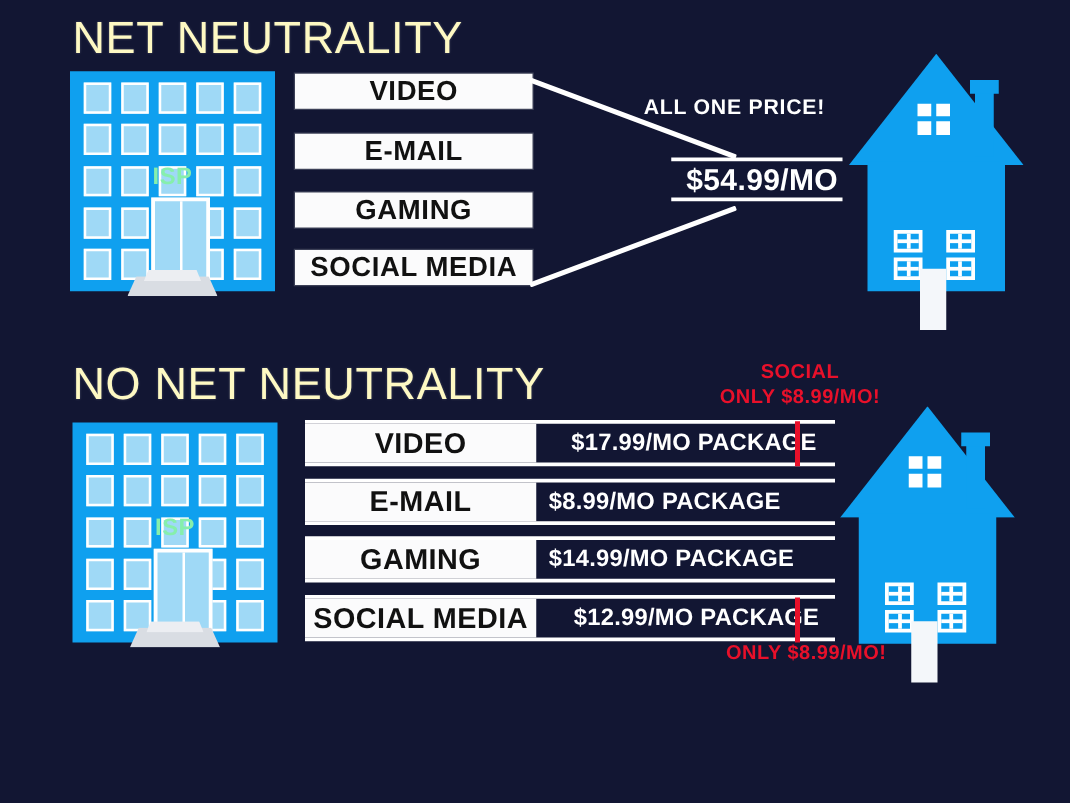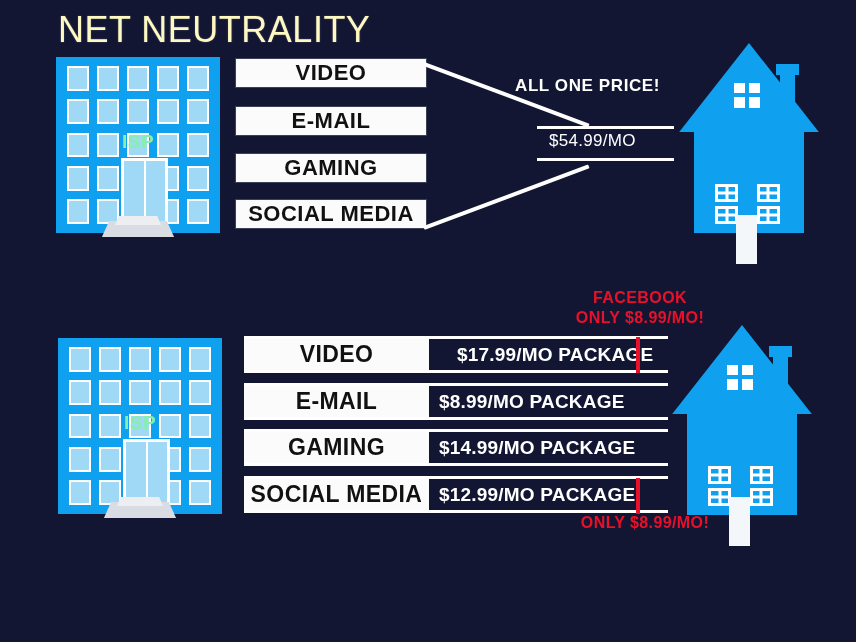--- a/index.html
+++ b/index.html
@@ -122,21 +122,21 @@
   }
   .svc-top{height:28px;font-size:22px;letter-spacing:0.5px;}
 
   
   .funnel-line{
     position:absolute;background:#ffffff;height:4px;transform-origin:left center;
     border-radius:1px;
   }
   .rule{position:absolute;background:#ffffff;height:3px;}
   .price-top{
-    position:absolute;color:#ffffff;font-weight:normal;font-size:17px;
+    position:absolute;color:#ffffff;font-weight:bold;font-size:24px;
     white-space:nowrap;letter-spacing:0.3px;
   }
   .caption{
     position:absolute;color:#ffffff;font-weight:bold;font-size:17px;
     white-space:nowrap;letter-spacing:0.6px;text-align:center;
   }
 
   
   .row-label{
     position:absolute;height:31px;
@@ -229,20 +229,21 @@
     </div>
     <div class="house-body">
       <div class="house-win hw1"></div>
       <div class="house-win hw2"></div>
       <div class="house-win hw3"></div>
       <div class="house-win hw4"></div>
     </div>
     <div class="house-door"></div>
   </div>
 
+  <div class="section-title" id="title-bottom">NO NET NEUTRALITY</div>
 
   <div class="isp" style="left:58px;top:338px;width:164px;height:176px;">
     <div class="isp-body"></div>
     <div class="isp-grid">
       <span class="isp-win"></span>
       <span class="isp-win"></span>
       <span class="isp-win"></span>
       <span class="isp-win"></span>
       <span class="isp-win"></span>
       <span class="isp-win"></span>
@@ -283,26 +284,26 @@
   <div class="row-price" style="left:429px;top:386px;width:205px;">$8.99/MO PACKAGE</div>
   <div class="row-rule" style="left:244px;top:417px;width:424px;"></div>
 
   <div class="row-rule" style="left:244px;top:429px;width:424px;"></div>
   <div class="row-label" style="left:244px;top:432px;width:185px;">GAMING</div>
   <div class="row-price" style="left:429px;top:432px;width:205px;">$14.99/MO PACKAGE</div>
   <div class="row-rule" style="left:244px;top:463px;width:424px;"></div>
 
   <div class="row-rule" style="left:244px;top:476px;width:424px;"></div>
   <div class="row-label" style="left:244px;top:479px;width:185px;">SOCIAL MEDIA</div>
-  <div class="row-price" style="left:429px;top:479px;width:205px;">$12.99/MO PACKAGE</div>
+  <div class="row-price" style="left:449px;top:479px;width:205px;">$12.99/MO PACKAGE</div>
   <div class="row-rule" style="left:244px;top:510px;width:424px;"></div>
   <div class="red-tick" style="left:636px;top:478px;height:36px;"></div>
 
   <div class="red-note" style="left:545px;top:288px;width:190px;">
-    <div>FACEBOOK</div>
+    <div>SOCIAL</div>
     <div>ONLY $8.99/MO!</div>
   </div>
 
   <div class="red-note" style="left:550px;top:513px;width:190px;">
     <div>ONLY $8.99/MO!</div>
   </div>
 
   <div class="house" style="left:672px;top:325px;width:140px;height:190px;">
     <div class="house-roof"></div>
     <div class="house-chimney"></div>

